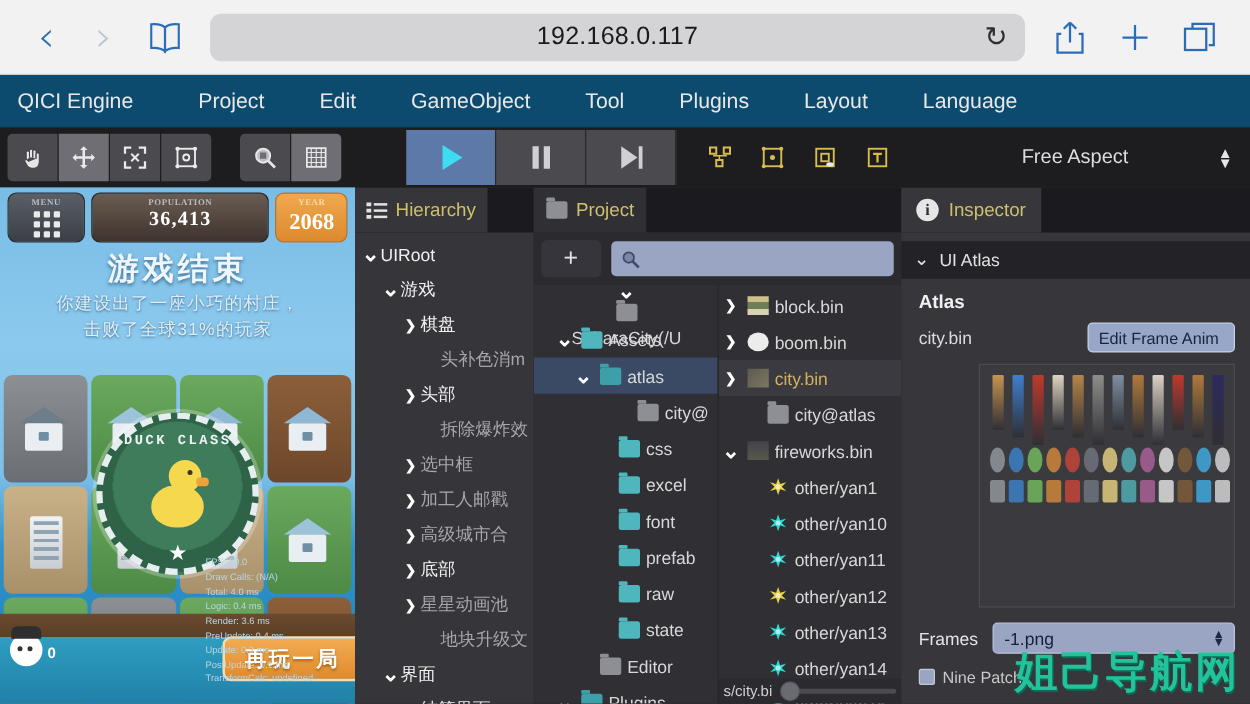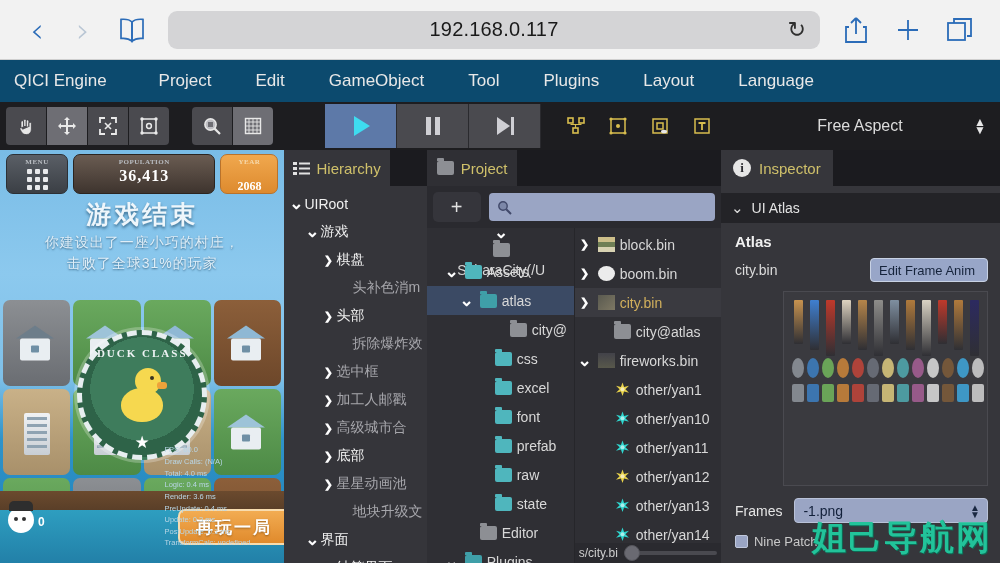--- a/index.html
+++ b/index.html
@@ -95,21 +95,21 @@
     flex: 1; background: linear-gradient(#6a5c52,#3e342e);
     border-radius: 7px; border:1px solid #2b241f;
     display:flex;flex-direction:column;align-items:center;justify-content:flex-start;padding-top:3px;
   }
   .hud-pop .val { font-size:16px;color:#fff;font-weight:700;font-family:"Liberation Serif",serif; letter-spacing:1px; margin-top:1px;}
   .hud-year {
     width: 58px; background: linear-gradient(#f0a84e,#dd8a2e);
     border-radius:7px;border:1px solid #b9722a;
     display:flex;flex-direction:column;align-items:center;justify-content:flex-start;padding-top:3px;
   }
-  .hud-year .val { font-size:12px;color:#fff;font-weight:700;font-family:"Liberation Serif",serif;margin-top:13px;}
+  .hud-year .val { font-size:18px;color:#fff;font-weight:700;font-family:"Liberation Serif",serif;margin-top:1px;}
   .hud-year .hud-lbl { color:#f6d9ac; }
 
   .go-title {
     position:absolute; top:48px; left:0; right:0; text-align:center;
     font-size: 25px; color: #eef6fb; font-weight: 700;
     text-shadow: 0 2px 3px rgba(0,40,70,.55);
     letter-spacing: 3px;
   }
   .go-sub { position:absolute; top:82px; left:0; right:0; text-align:center; font-size:14px; color:#dfeef8; line-height:1.5;
             text-shadow:0 1px 2px rgba(0,40,70,.6); letter-spacing:1px;}
@@ -135,21 +135,21 @@
 
   .badge {
     position:absolute; left:50%; top:180px; transform:translateX(-50%);
     width:130px; height:130px; border-radius:50%;
     background: radial-gradient(circle at 50% 45%, #3e7c5c 0 58%, #2e6348 58% 100%);
     border: 5px dashed #e7eef0;
     display:flex;align-items:center;justify-content:center;
     box-shadow: 0 0 0 3px rgba(255,255,255,.25);
   }
   .badge-txt { position:absolute; top:12px; left:0; right:0; text-align:center; font-size:11px; color:#eef3f4;
-               font-weight:700; letter-spacing:2px; font-family:Liberation Serif, serif;}
+               font-weight:700; letter-spacing:2px; font-family:Liberation Mono, monospace;}
   .duck { width:46px;height:54px; position:relative; }
   .duck-body{position:absolute;bottom:0;left:2px;width:42px;height:34px;background:#f6d84f;border-radius:50% 50% 48% 48%;}
   .duck-head{position:absolute;top:0;left:16px;width:26px;height:26px;background:#f6d84f;border-radius:50%;}
   .duck-eye{position:absolute;top:8px;left:31px;width:4px;height:4px;background:#3a3520;border-radius:50%;}
   .duck-beak{position:absolute;top:14px;left:38px;width:10px;height:7px;background:#eea23a;border-radius:3px;}
   .star{position:absolute;bottom:4px;left:50%;transform:translateX(-50%);color:#fff;font-size:17px;line-height:1;}
 
   .btn-share, .btn-more {
     position:absolute; left:50%; transform:translateX(-50%);
     width:150px;height:34px;border-radius:17px;

